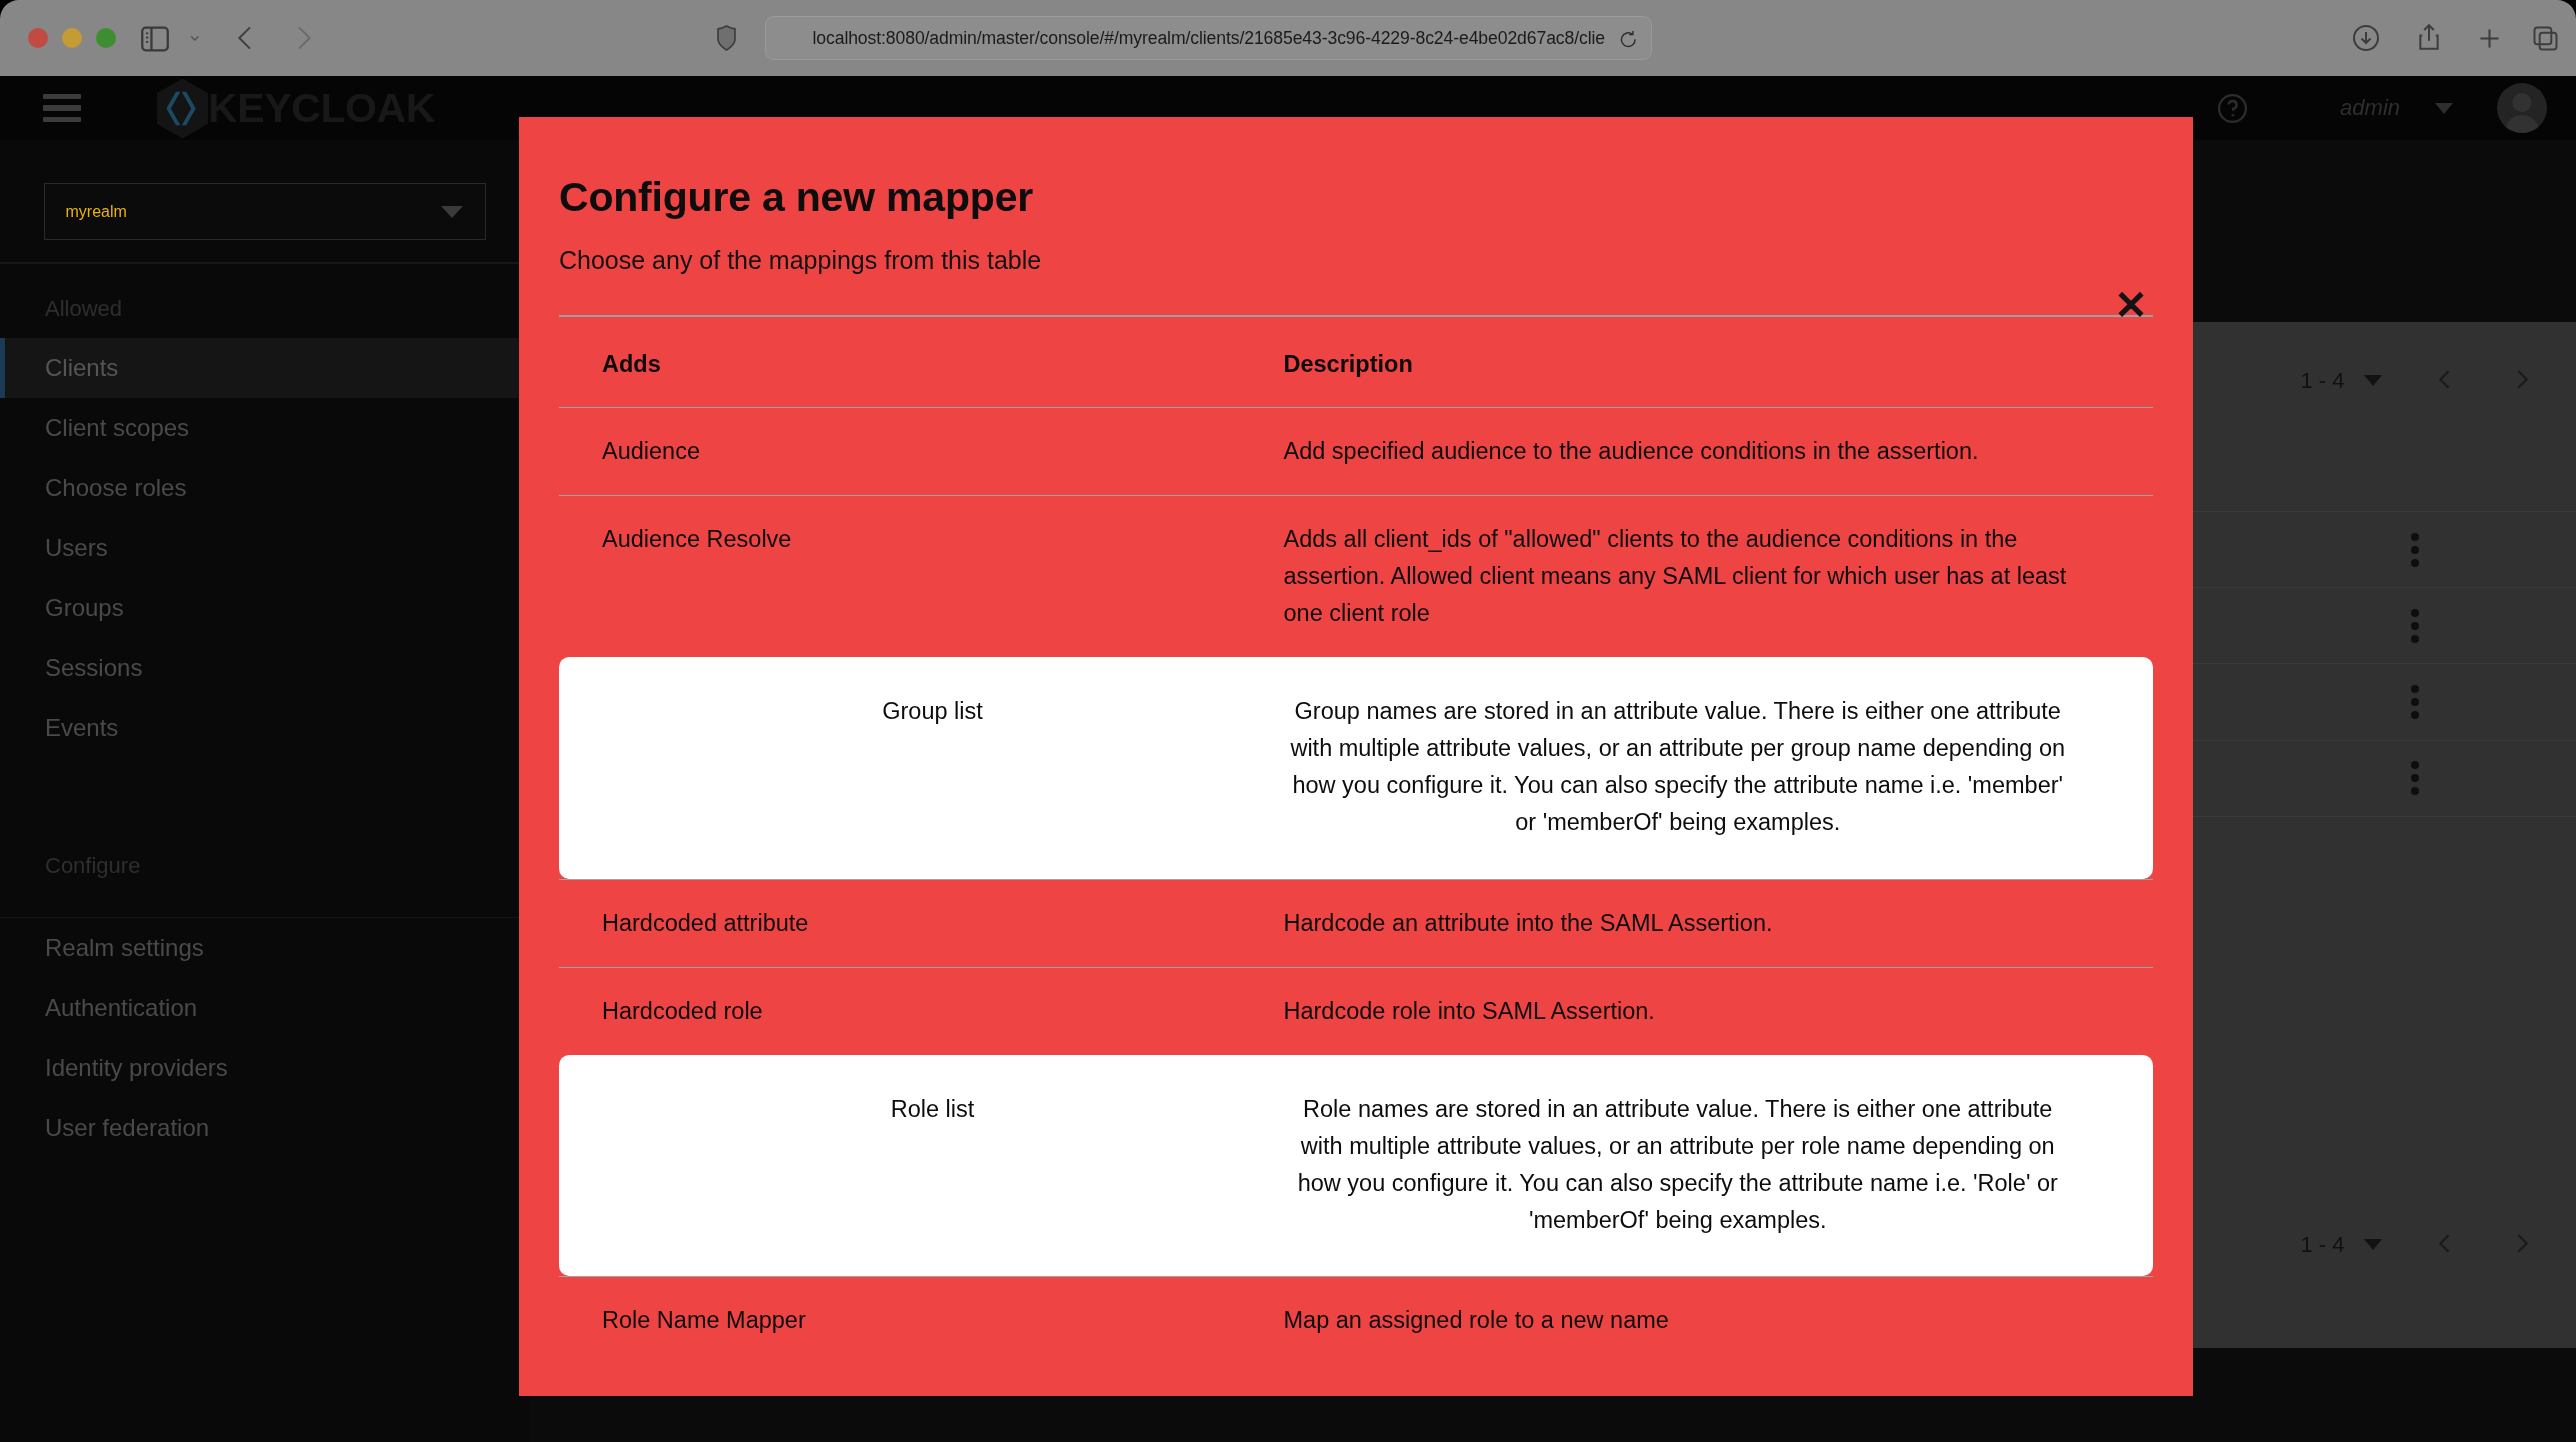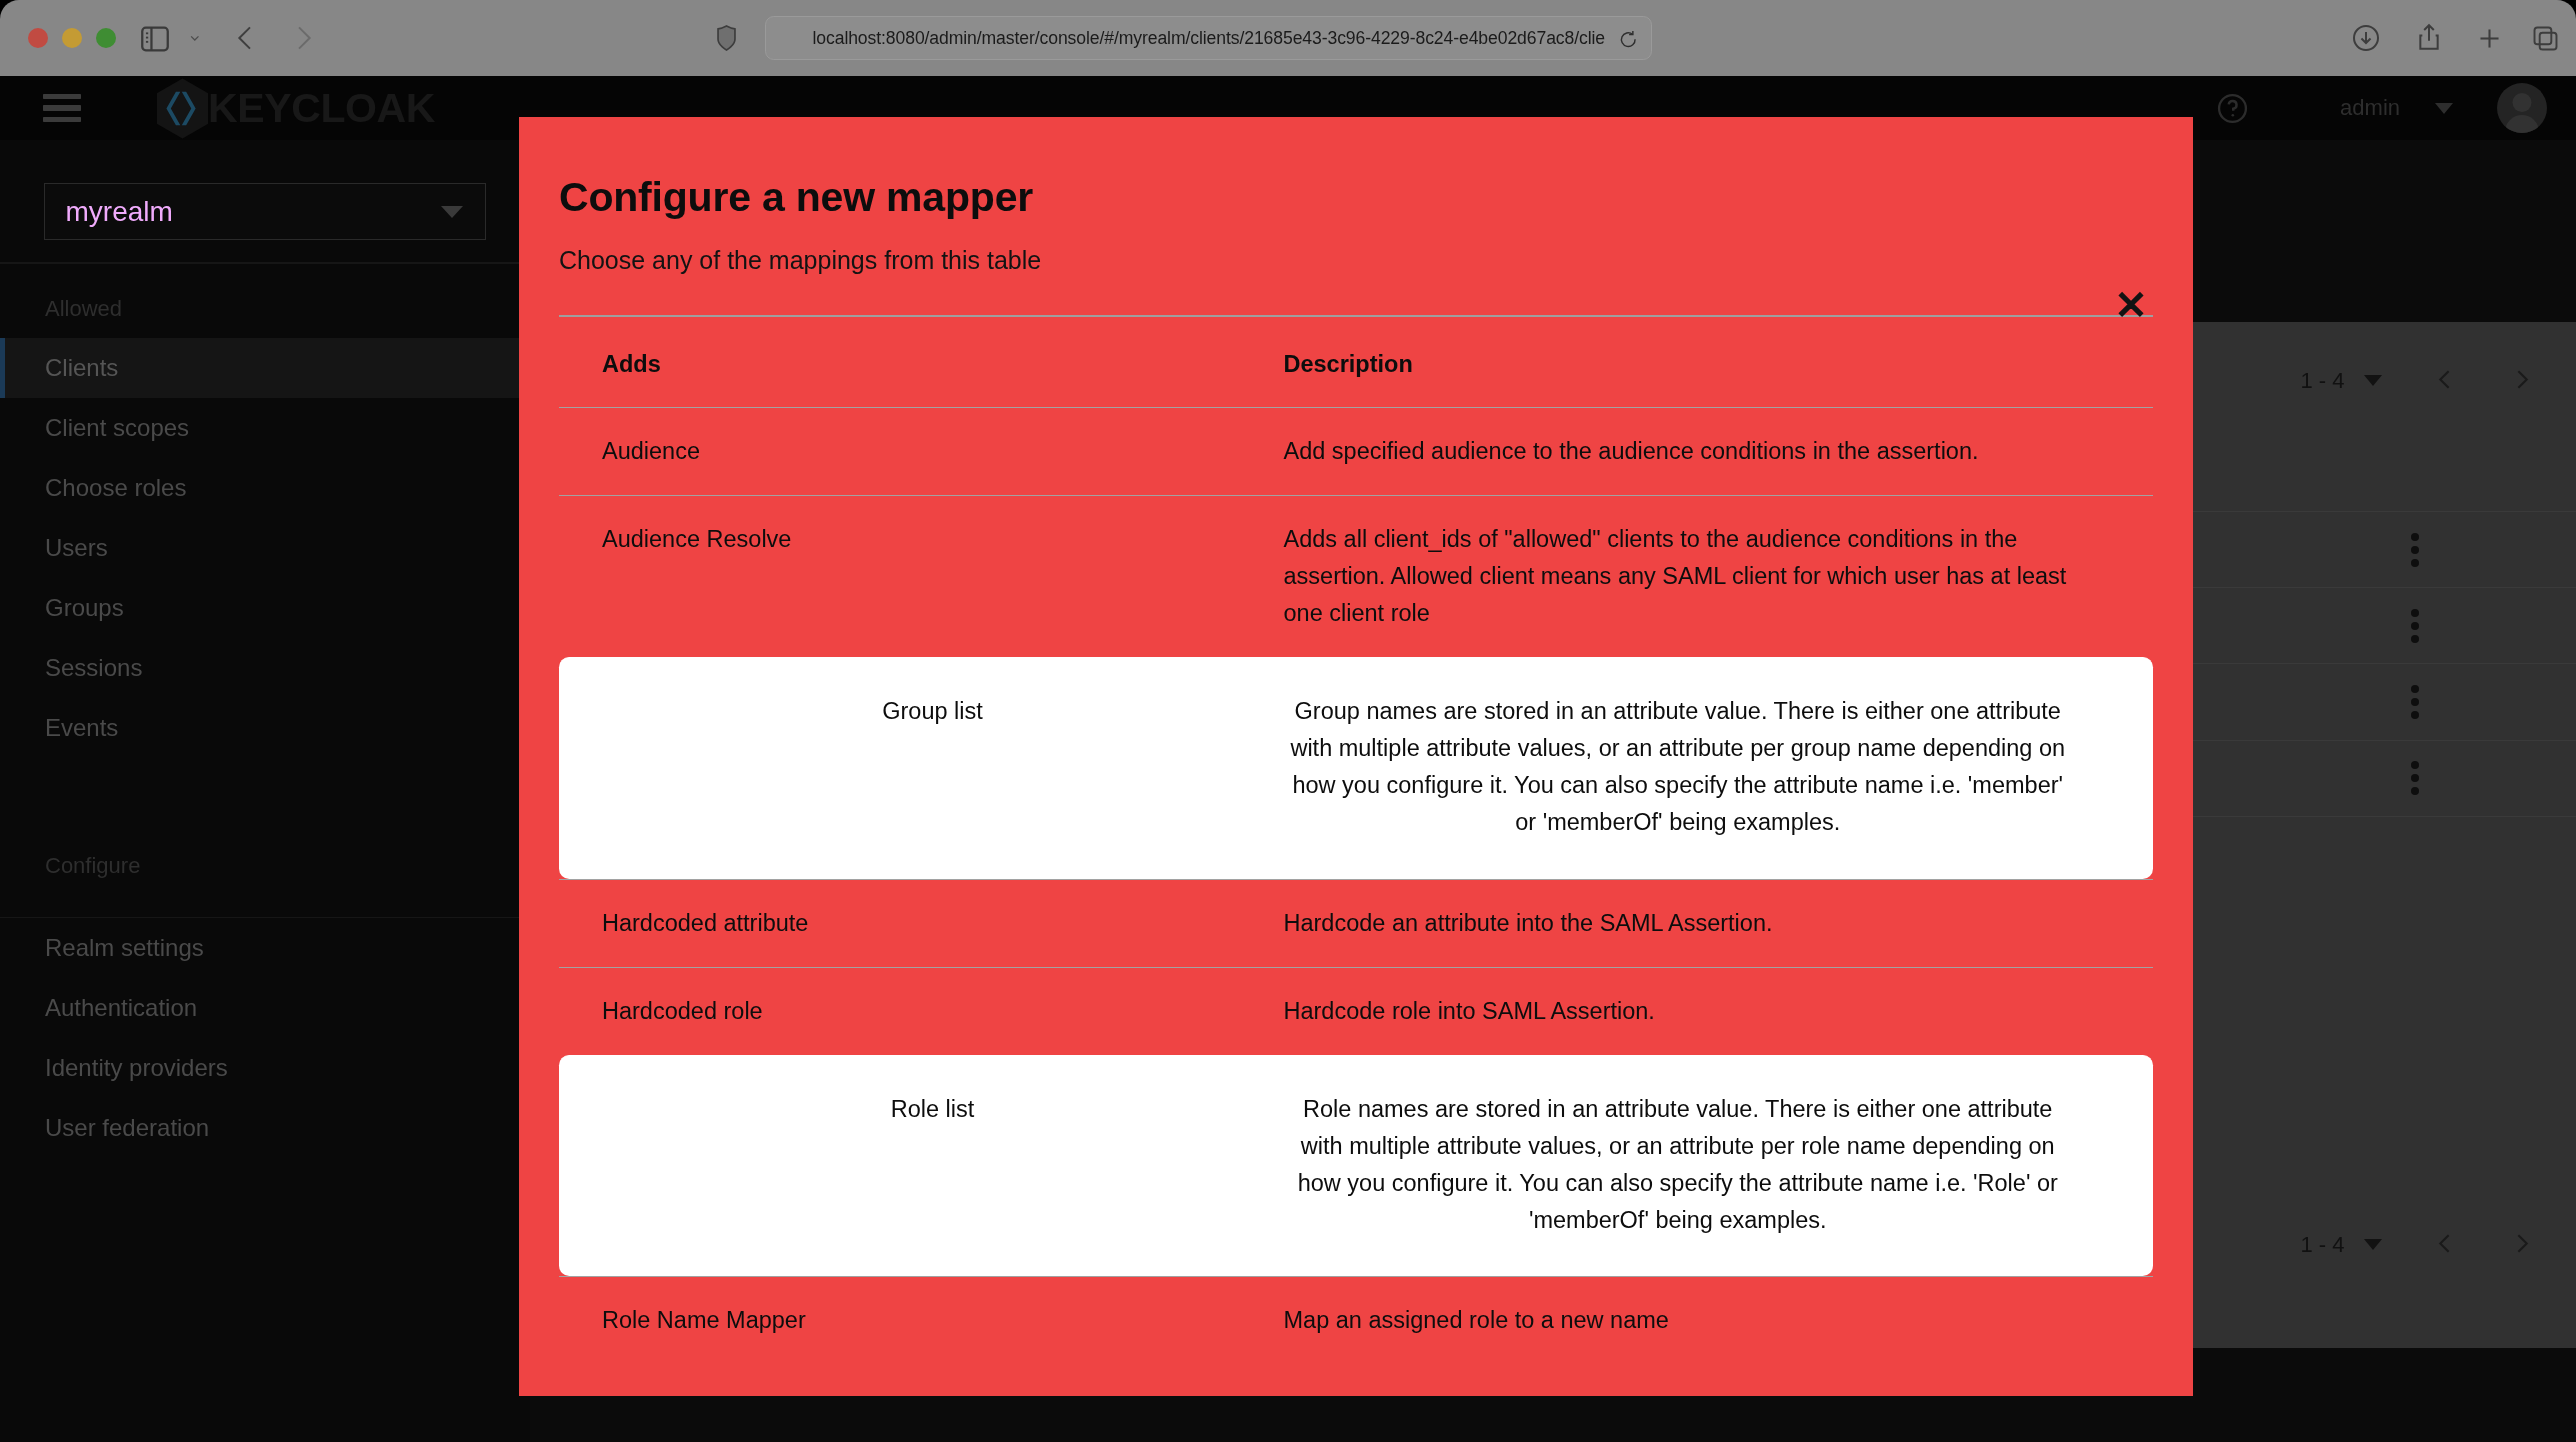--- a/index.html
+++ b/index.html
@@ -121,21 +121,21 @@
     font-weight: 700;
     letter-spacing: -0.4px;
     color: #181818;
     margin-left: -2.9px;
   }
 
   .masthead-right {
     position: absolute;
     right: 29px; top: 0;
     height: 64px;
-    display: flex; align-items: center; gap: 9px;
+    display: flex; align-items: center; gap: 9px; font-style: italic;
   }
   .help-ico { width: 35px; height: 35px; margin-right: 81px; }
   .user-name { font-size: 22px; color: #2e2e2e; }
   .user-caret {
     margin-left: 26px; margin-right: 35px;
     width: 0; height: 0;
     border-left: 9.5px solid transparent;
     border-right: 9.5px solid transparent;
     border-top: 11px solid #2e2e2e;
   }
@@ -175,21 +175,21 @@
   }
   .realm-select {
     margin: 43px 44px 0 44px;
     height: 57px;
     border: 1.5px solid #2a2a2a;
     background: #0b0b0b;
     display: flex; align-items: center;
     padding: 0 20.5px;
     position: relative;
   }
-  .realm-name { font-size: 28px; color: #f0abfc; }
+  .realm-name { font-size: 16px; color: #eab308; }
   .realm-caret {
     position: absolute; right: 22px; top: 50%;
     transform: translateY(-50%);
     width: 0; height: 0;
     border-left: 11px solid transparent;
     border-right: 11px solid transparent;
     border-top: 12.5px solid #3a3a3a;
   }
   .nav-divider { margin-top: 22px; height: 1.5px; background: #161616; }
   .nav-group-label {

